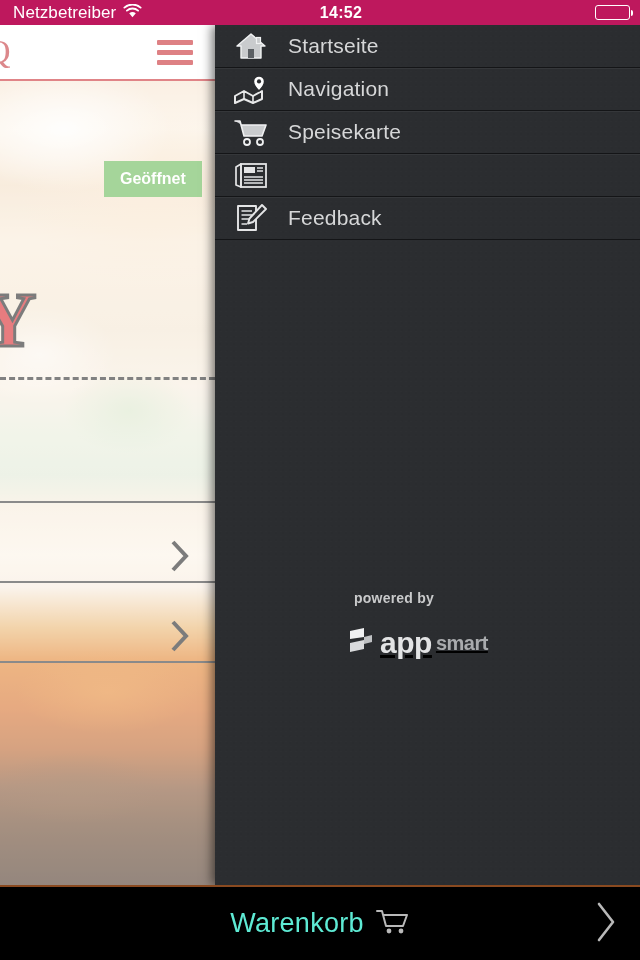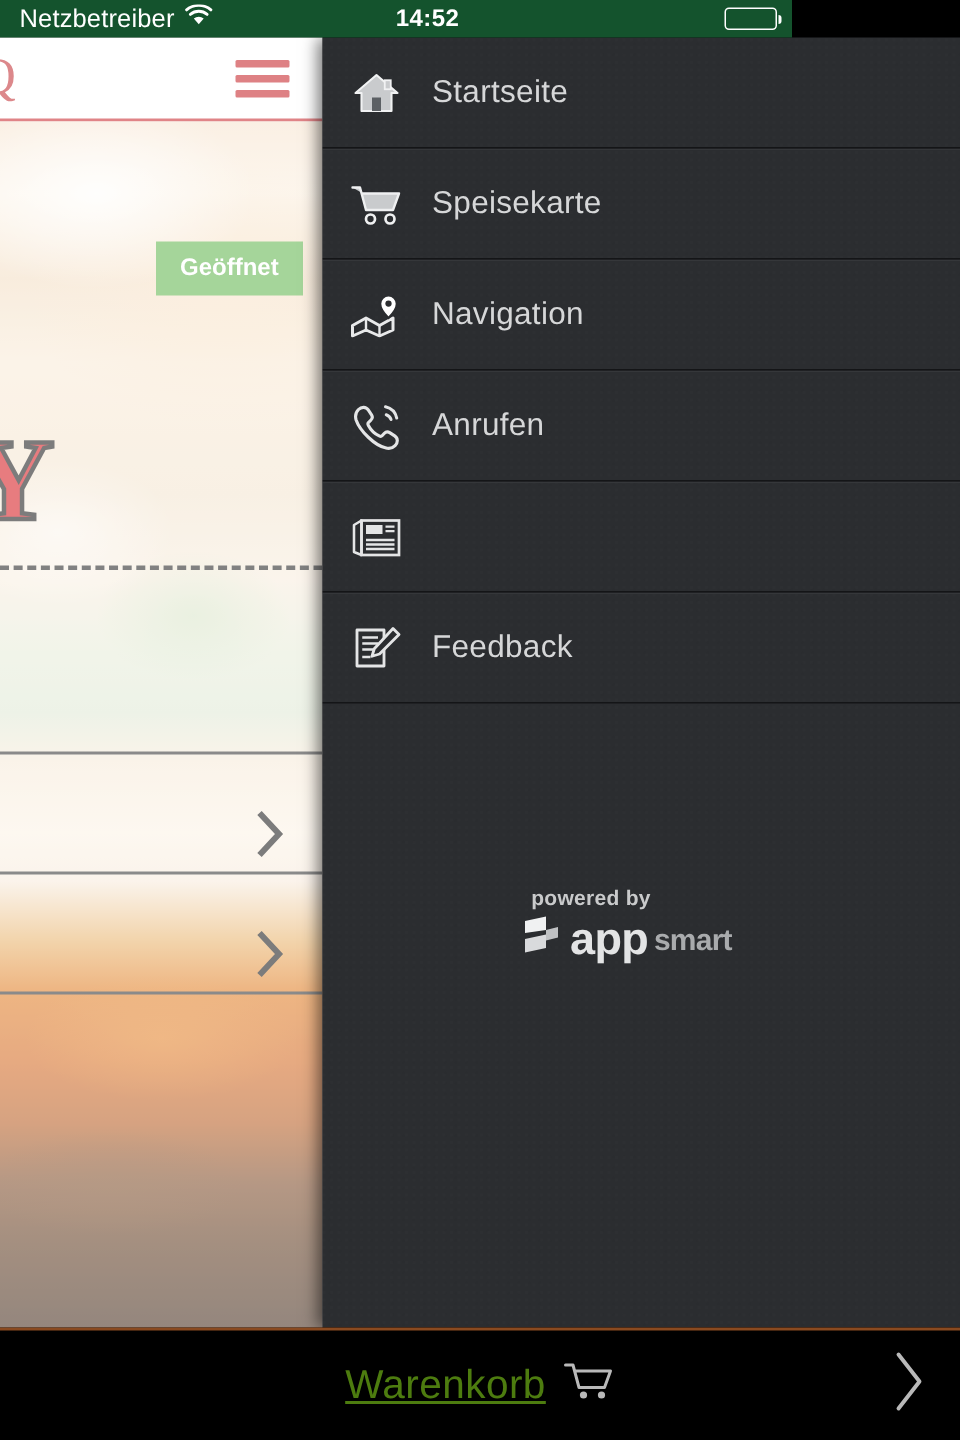--- a/index.html
+++ b/index.html
@@ -14,22 +14,22 @@
   .screen {
     position:relative;
     width:640px; height:960px;
     background:#000;
     overflow:hidden;
   }
 
   
   .statusbar {
     position:absolute; top:0; left:0;
-    width:528px; height:25px;
-    background:#14532d;
+    width:640px; height:25px;
+    background:#be185d;
     color:#fff;
     display:flex; align-items:center;
     z-index:60;
   }
   .sb-left {
     display:flex; align-items:center; gap:7px;
     margin-left:13px;
   }
   .sb-carrier { font-size:17px; letter-spacing:.1px; }
   .wifi-icon { display:block; }
@@ -173,21 +173,21 @@
     background-image:
       radial-gradient(circle at 20% 30%, rgba(255,255,255,.012) 0 1px, transparent 1px),
       radial-gradient(circle at 70% 60%, rgba(0,0,0,.02) 0 1px, transparent 1px);
     background-size:5px 5px, 7px 7px;
     box-shadow:-3px 0 10px rgba(0,0,0,.55);
     z-index:30;
     overflow:hidden;
   }
   .menu-item {
     position:relative;
-    height:74px;
+    height:43px;
     display:flex; align-items:center;
     padding-left:13px;
     border-bottom:1px solid #141517;
     box-shadow:inset 0 1px 0 #35373a;
     cursor:pointer;
   }
   .menu-item:first-child { box-shadow:none; }
   .mi-icon {
     width:46px; height:40px;
     display:flex; align-items:center; justify-content:center;
@@ -207,21 +207,22 @@
   }
   .powered-by-text {
     color:#c9cacb;
     font-size:14px; font-weight:bold;
     letter-spacing:.2px;
     align-self:center;
     margin-left:-48px;
   }
   .brand-row {
     display:flex; align-items:center; gap:4px;
-    margin-top:3px;
+    margin-top:20px;
+    text-decoration:underline;
   }
   .brand-logo-mark { display:block; }
   .brand-app {
     color:#e3e4e5; font-size:30px; font-weight:bold;
     letter-spacing:-.5px; line-height:1;
   }
   .brand-smart {
     color:#a9abad; font-size:20px; font-weight:bold;
     letter-spacing:-.5px; line-height:1;
   }
@@ -229,24 +230,23 @@
   
   .bottombar {
     position:absolute; bottom:0; left:0;
     width:640px; height:75px;
     background:#000;
     border-top:2px solid #8a4a20;
     display:flex; align-items:center; justify-content:center;
     z-index:50;
   }
   .cart-label {
-    color:#4d7c0f;
+    color:#5eead4;
     font-size:27px;
     letter-spacing:.3px;
-    text-decoration:underline;
   }
   .cart-icon { margin-left:12px; }
   .bottom-chevron {
     position:absolute; right:22px;
     color:#b9b9b9;
   }
 </style>
 </head>
 <body>
 
@@ -320,50 +320,40 @@
           <rect x="22.5" y="6.5" width="4" height="6" fill="#c9cbcd" stroke="#f1f2f3" stroke-width="1.2"></rect>
           <rect x="14" y="18" width="6" height="9" fill="#5c6064"></rect>
         </svg>
       </span>
       <span class="mi-label">Startseite</span>
     </div>
 
     <div class="menu-item">
       <span class="mi-icon">
         <svg width="36" height="30" viewBox="0 0 36 30">
-          <path d="M2 4 L7 4 L11 19 L29 19 L33 8 L9 8" fill="#c9cbcd" stroke="#eff0f1" stroke-width="1.6" stroke-linejoin="round" stroke-linecap="round"></path>
-          <circle cx="14" cy="25" r="3" fill="none" stroke="#eff0f1" stroke-width="1.8"></circle>
-          <circle cx="27" cy="25" r="3" fill="none" stroke="#eff0f1" stroke-width="1.8"></circle>
-        </svg>
-      </span>
-      <span class="mi-label">Speisekarte</span>
-    </div>
-
-    <div class="menu-item">
-      <span class="mi-icon">
-        <svg width="36" height="30" viewBox="0 0 36 30">
           <path d="M2 22 L11 17 L20 22 L29 17 L29 25 L20 29 L11 25 L2 29 Z" fill="none" stroke="#e8e9ea" stroke-width="2" stroke-linejoin="round"></path>
           <path d="M11 17 L11 25 M20 22 L20 29" stroke="#e8e9ea" stroke-width="1.6"></path>
           <path d="M26 2 a5.5 5.5 0 0 1 5.5 5.5 c0 4-5.5 9.5-5.5 9.5 s-5.5-5.5-5.5-9.5 A5.5 5.5 0 0 1 26 2 Z" fill="#fff" stroke="#2b2d30" stroke-width="1.4"></path>
           <circle cx="26" cy="7.4" r="2.1" fill="#2b2d30"></circle>
         </svg>
       </span>
       <span class="mi-label">Navigation</span>
     </div>
 
     <div class="menu-item">
       <span class="mi-icon">
-        <svg width="34" height="32" viewBox="0 0 34 32">
-          <path d="M5 5 c2-2 5-2 6.5.3 l2.2 3.3 c1 1.6.6 2.6-.6 3.7 l-1.5 1.4 c-.5.5-.4 1.1 0 1.9 1.6 3 4.3 5.6 7.2 7 .8.4 1.4.4 1.9-.1 l1.4-1.5 c1.1-1.2 2.1-1.6 3.7-.6 l3.3 2.2 c2.3 1.5 2.3 4.5.3 6.5 -1.6 1.6-4 2.2-6.5 1.4 C16 29 6 19.5 3.4 12 2.6 9.2 3.3 6.7 5 5 Z" fill="none" stroke="#e4e5e6" stroke-width="2.1" stroke-linejoin="round"></path>
-          <path d="M23 3.2 a10 10 0 0 1 7.5 7.5" stroke="#e4e5e6" stroke-width="2" fill="none" stroke-linecap="round"></path>
-          <path d="M23.5 8.5 a5 5 0 0 1 3.2 3.2" stroke="#e4e5e6" stroke-width="2" fill="none" stroke-linecap="round"></path>
-        </svg>
-      </span>
-      <span class="mi-label">Anrufen</span>
-    </div>
+        <svg width="36" height="30" viewBox="0 0 36 30">
+          <path d="M2 4 L7 4 L11 19 L29 19 L33 8 L9 8" fill="#c9cbcd" stroke="#eff0f1" stroke-width="1.6" stroke-linejoin="round" stroke-linecap="round"></path>
+          <circle cx="14" cy="25" r="3" fill="none" stroke="#eff0f1" stroke-width="1.8"></circle>
+          <circle cx="27" cy="25" r="3" fill="none" stroke="#eff0f1" stroke-width="1.8"></circle>
+        </svg>
+      </span>
+      <span class="mi-label">Speisekarte</span>
+    </div>
+
 
     <div class="menu-item">
       <span class="mi-icon">
         <svg width="34" height="30" viewBox="0 0 34 30">
           <path d="M2 7 L7 4 L7 27 L2 25 Z" fill="none" stroke="#e4e5e6" stroke-width="1.7" stroke-linejoin="round"></path>
           <rect x="7" y="4" width="25" height="23" fill="none" stroke="#e4e5e6" stroke-width="1.8"></rect>
           <rect x="10" y="7" width="11" height="6" fill="#e4e5e6"></rect>
           <path d="M23 8 L29 8 M23 11 L29 11" stroke="#e4e5e6" stroke-width="1.5"></path>
           <path d="M10 17 L29 17 M10 20 L29 20 M10 23 L29 23" stroke="#e4e5e6" stroke-width="1.6"></path>
         </svg>

